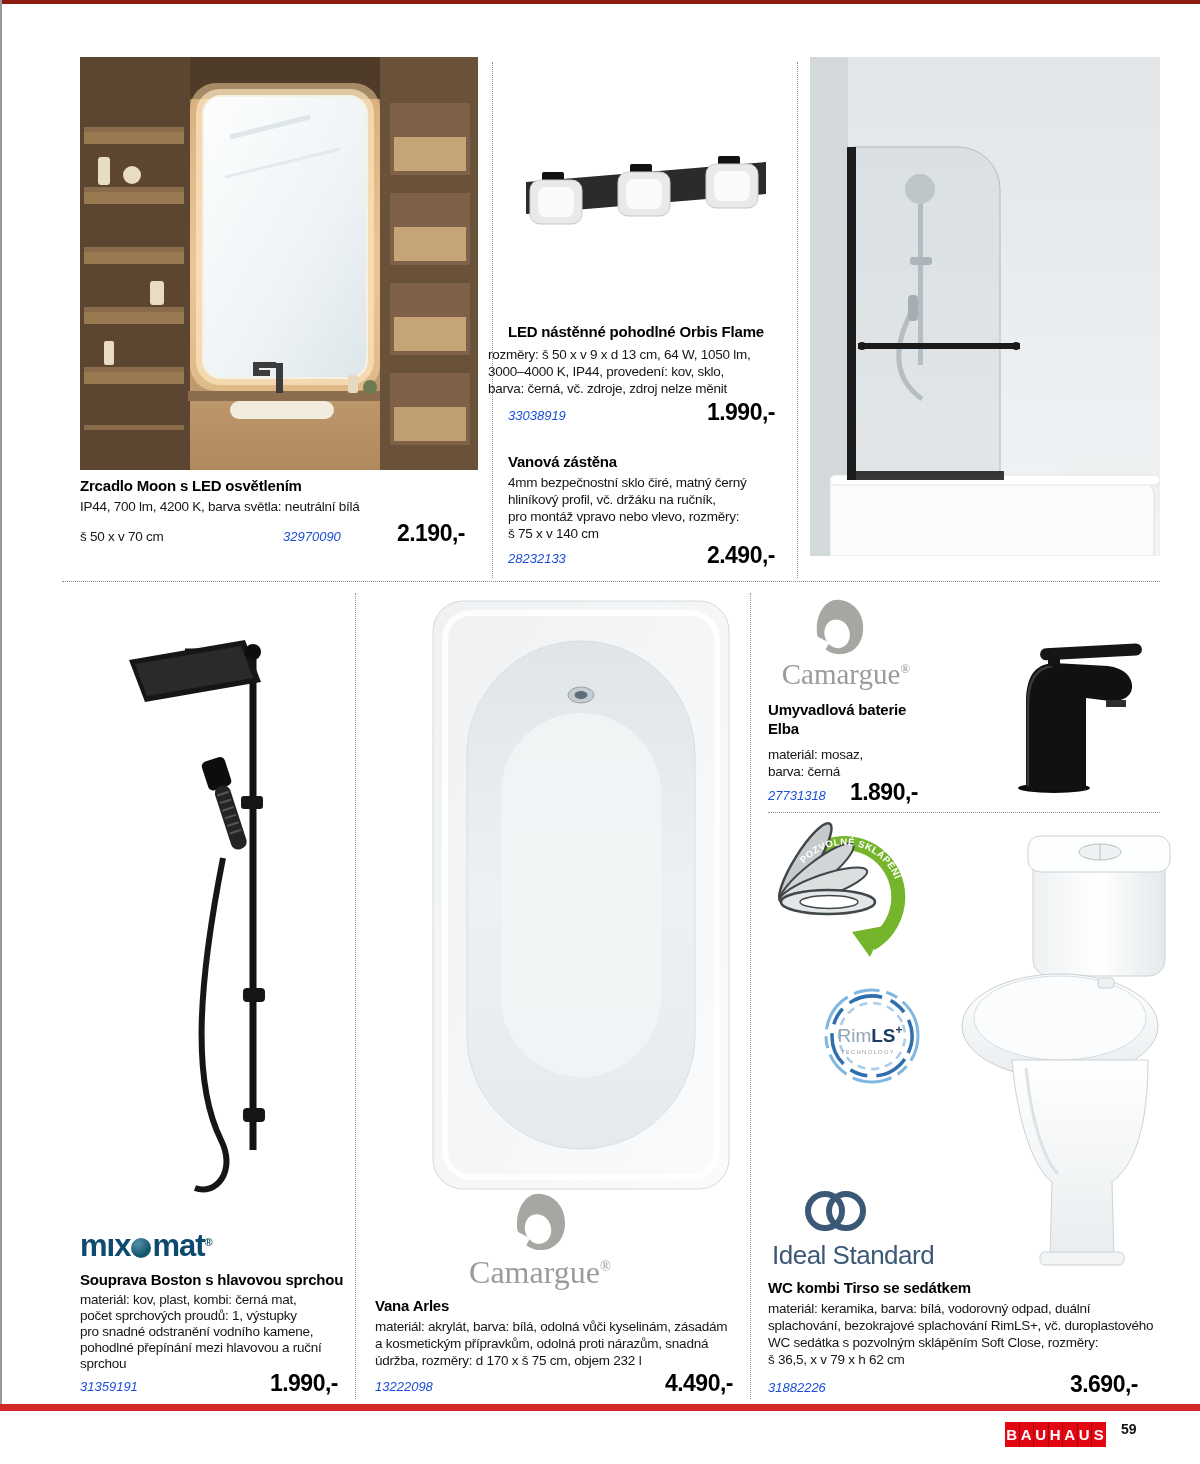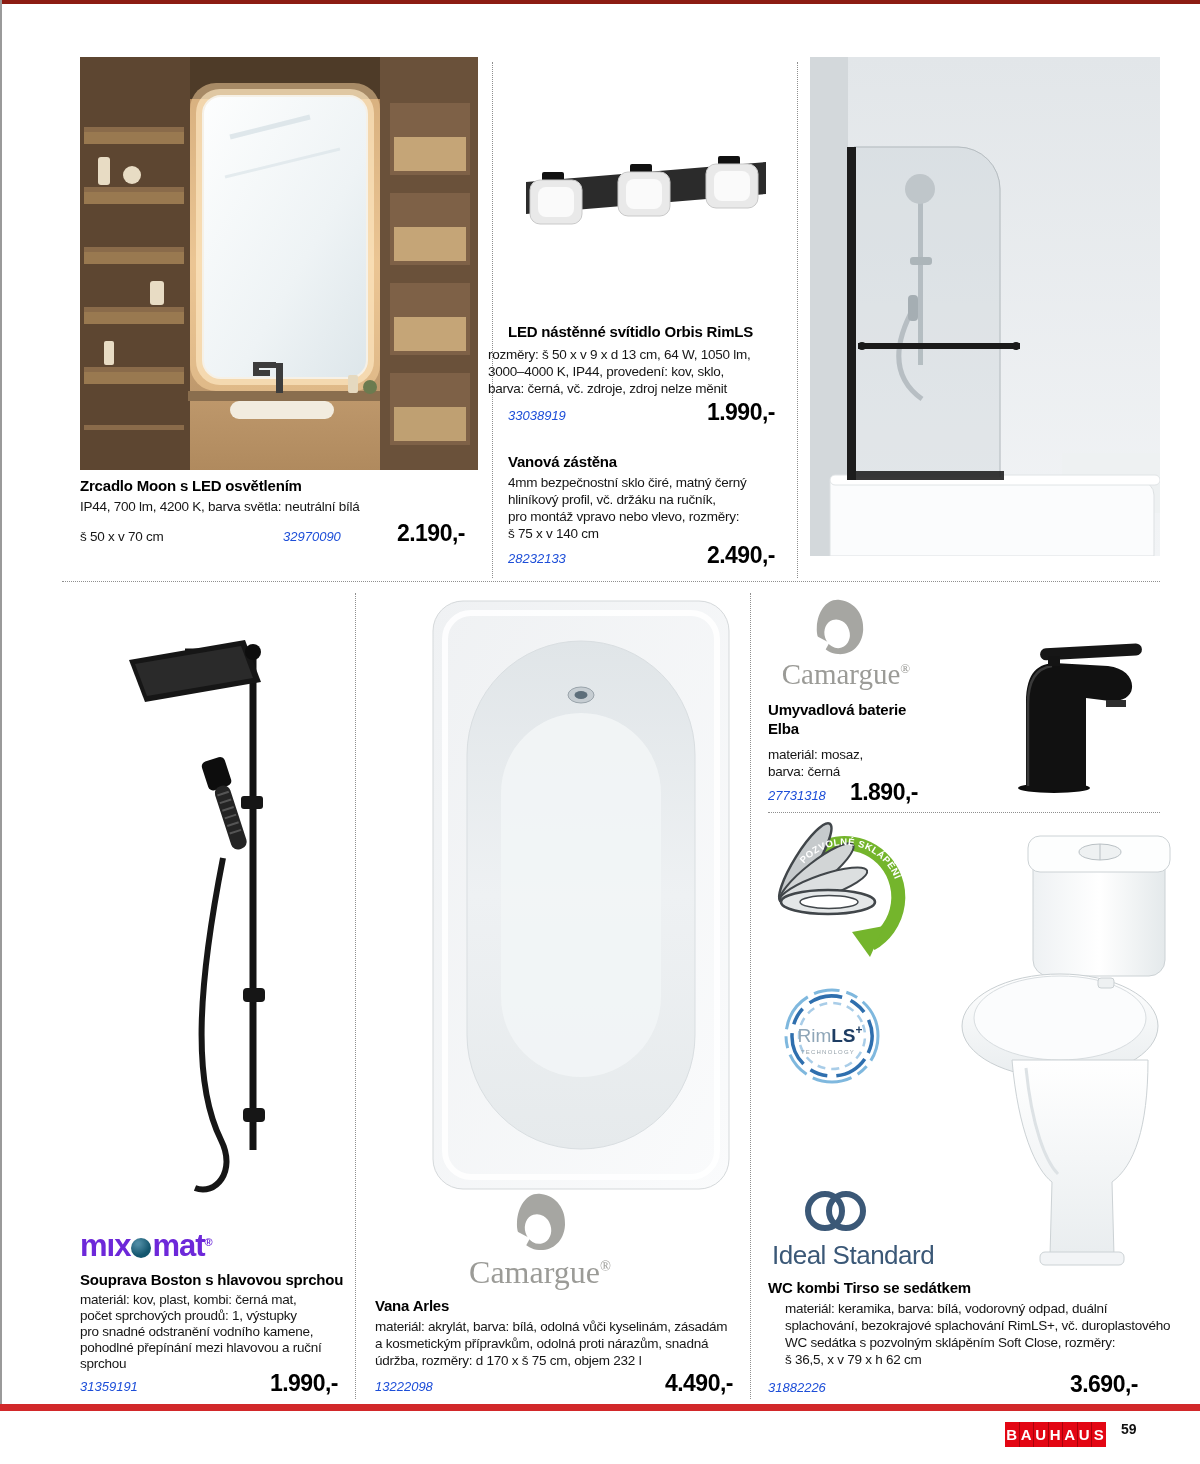--- a/index.html
+++ b/index.html
@@ -13,21 +13,21 @@
   .sku{font-style:italic;font-size:13px;color:#1d4ed8;}
   .price{font-size:23px;font-weight:bold;letter-spacing:-0.5px;color:#000;white-space:nowrap;}
   .skuprice{display:flex;justify-content:space-between;align-items:flex-end;}
   .skuprice .sku{margin-bottom:3px;}
   .vdot{border-left:1px dotted #8f8f8f;width:0;}
   .hdot{border-top:1px dotted #8f8f8f;height:0;}
   .vrow{display:grid;grid-template-columns:158px 1fr auto;align-items:baseline;margin-top:5px;}
   .vrow .sku{padding-left:45px;}
   .cam-text{font-family:"Liberation Serif","DejaVu Serif",serif;color:#9b9b97;text-align:center;}
   .cam-text sup{font-size:0.45em;}
-  .mixomat{font-weight:bold;color:#6d28d9;letter-spacing:-1px;white-space:nowrap;}
+  .mixomat{font-weight:bold;color:#0c4a6e;letter-spacing:-1px;white-space:nowrap;}
   .mixo-o{display:inline-block;width:20px;height:20px;border-radius:50%;vertical-align:-2px;margin:0 1px;
           background:radial-gradient(circle at 35% 28%, #4d8ba3 8%, #14566e 62%);}
   .mixomat sup{font-size:11px;letter-spacing:0;vertical-align:10px;}
   .ideal-text{color:#3b5877;font-size:26px;letter-spacing:-0.5px;}
   .bauhaus{display:flex;background:#e30613;height:25px;align-items:stretch;}
   .bauhaus span{display:flex;align-items:center;justify-content:center;color:#fff;font-weight:bold;
                 font-size:15px;width:13.5px;border-right:1px solid rgba(130,0,5,.6);}
   .bauhaus span:last-child{border-right:none;}
   .pagenum{font-size:14px;font-weight:bold;color:#111;}
   .rule{background:#d2282a;}
@@ -127,21 +127,21 @@
         <rect x="114" y="14" width="22" height="10" rx="2" fill="#111"></rect>
         <rect x="102" y="22" width="52" height="44" rx="10" fill="#e9e9e9" stroke="#c9c9c9"></rect>
         <rect x="110" y="29" width="36" height="30" rx="8" fill="#fafafa"></rect>
         <rect x="202" y="6" width="22" height="10" rx="2" fill="#111"></rect>
         <rect x="190" y="14" width="52" height="44" rx="10" fill="#e9e9e9" stroke="#c9c9c9"></rect>
         <rect x="198" y="21" width="36" height="30" rx="8" fill="#fafafa"></rect>
       </g>
     </svg>
   </div>
 
-  <div class="abs t-title" style="left:508px;top:322px;width:280px;">LED nástěnné svítidlo Orbis RimLS</div>
+  <div class="abs t-title" style="left:508px;top:322px;width:280px;">LED nástěnné pohodlné Orbis Flame</div>
   <div class="abs t-body" style="left:488px;top:346px;width:268px;">
     <div class="line">rozměry: š 50 x v 9 x d 13 cm, 64 W, 1050 lm,</div>
     <div class="line">3000–4000 K, IP44, provedení: kov, sklo,</div>
     <div class="line">barva: černá, vč. zdroje, zdroj nelze měnit</div>
   </div>
   <div class="abs skuprice" style="left:508px;top:398px;width:267px;height:28px;">
     <span class="sku">33038919</span>
     <span class="price">1.990,-</span>
   </div>
 
@@ -330,21 +330,21 @@
           <ellipse cx="58" cy="80" rx="46" ry="11" fill="#dcdfe0" stroke="#41464a" stroke-width="2"></ellipse>
         </g>
       <ellipse cx="60" cy="82" rx="47" ry="12" fill="#e4e7e8" stroke="#41464a" stroke-width="2.5"></ellipse>
       <ellipse cx="61" cy="82" rx="29" ry="6.5" fill="#ffffff" stroke="#41464a" stroke-width="1.5"></ellipse>
       <text font-size="9.5" font-weight="bold" fill="#ffffff" letter-spacing="0.5">
         <textPath href="#arcT" startOffset="8%">POZVOLNÉ SKLÁPĚNÍ</textPath>
       </text>
     </svg>
   </div>
 
-  <div class="abs" style="left:766px;top:986px;width:132px;height:108px;">
+  <div class="abs" style="left:806px;top:986px;width:132px;height:108px;">
     <svg width="132" height="108" viewBox="0 0 132 108">
       <circle cx="66" cy="50" r="46" fill="none" stroke="#7fb8de" stroke-width="3" stroke-dasharray="26 7 12 7 40 7"></circle>
       <circle cx="66" cy="50" r="40" fill="none" stroke="#2f6fae" stroke-width="3.5" stroke-dasharray="34 9 18 9" transform="rotate(35 66 50)"></circle>
       <circle cx="66" cy="50" r="33" fill="none" stroke="#a9cde8" stroke-width="2.5" stroke-dasharray="8 6" transform="rotate(-20 66 50)"></circle>
       <text x="64" y="56" text-anchor="middle" font-family="Liberation Sans,sans-serif">
         <tspan font-size="19" fill="#8fa6b8">Rim</tspan><tspan font-size="19" font-weight="bold" fill="#1e3d63">LS</tspan><tspan dy="-8" font-size="12" font-weight="bold" fill="#1e3d63">+</tspan>
       </text>
       <text x="62" y="68" text-anchor="middle" font-size="6" letter-spacing="1.2" fill="#95a1aa">TECHNOLOGY</text>
     </svg>
   </div>
@@ -377,21 +377,21 @@
 
   <div class="abs" style="left:800px;top:1186px;width:70px;height:52px;">
     <svg width="70" height="52" viewBox="0 0 70 52">
       <circle cx="25" cy="25" r="17" fill="none" stroke="#3b5877" stroke-width="6"></circle>
       <circle cx="46" cy="25" r="17" fill="none" stroke="#3b5877" stroke-width="6"></circle>
     </svg>
   </div>
   <div class="abs ideal-text" style="left:772px;top:1240px;width:180px;">Ideal Standard</div>
 
   <div class="abs t-title" style="left:768px;top:1278px;width:300px;">WC kombi Tirso se sedátkem</div>
-  <div class="abs t-body" style="left:768px;top:1300px;width:392px;margin-left:17px;">
+  <div class="abs t-body" style="left:768px;top:1300px;width:392px;">
     <div class="line">materiál: keramika, barva: bílá, vodorovný odpad, duální</div>
     <div class="line">splachování, bezokrajové splachování RimLS+, vč. duroplastového</div>
     <div class="line">WC sedátka s pozvolným sklápěním Soft Close, rozměry:</div>
     <div class="line">š 36,5, x v 79 x h 62 cm</div>
   </div>
   <div class="abs skuprice" style="left:768px;top:1370px;width:370px;height:28px;gap:26px;">
     <span class="sku">31882226</span>
     <span class="price">3.690,-</span>
   </div>
 

